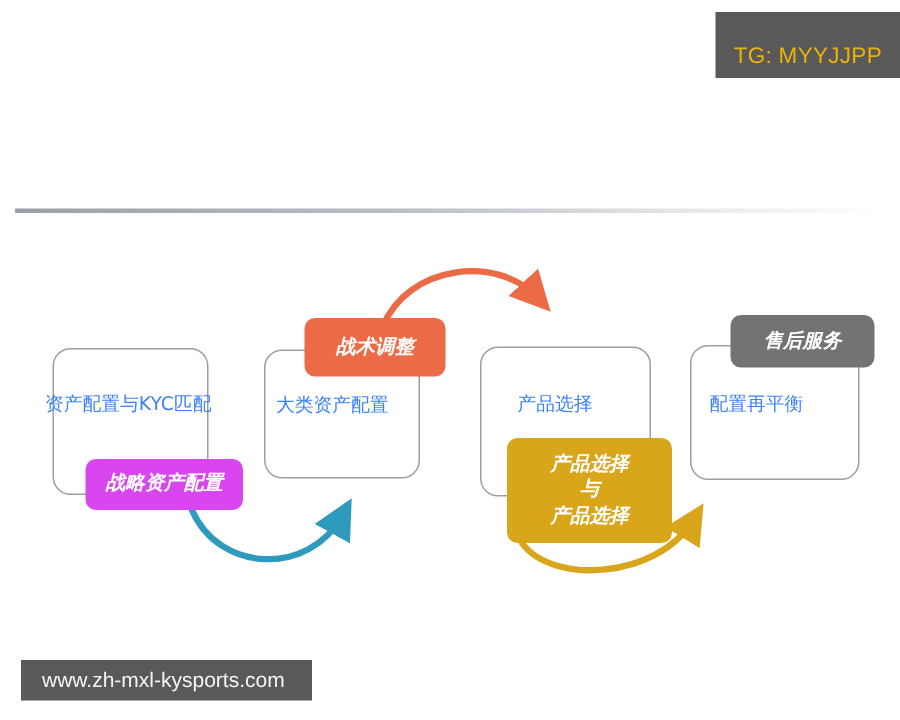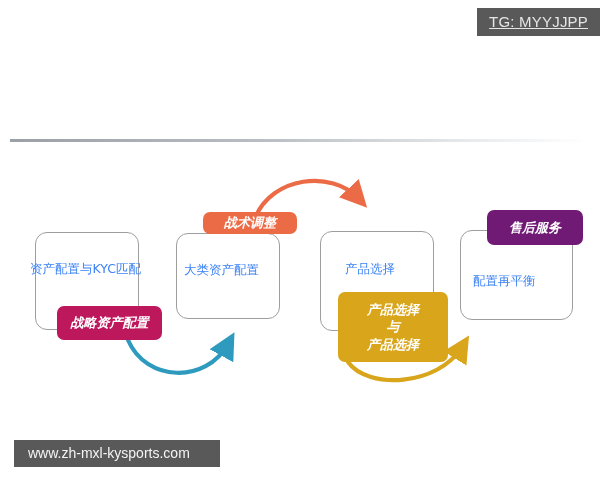--- a/index.html
+++ b/index.html
@@ -19,27 +19,26 @@
     left: 0; top: 0;
     width: 600px; height: 480px;
   }
 
   
   .tg-badge {
     position: absolute;
     right: 0;
     top: 8px;
     background: #595959;
-    color: #e5e5e5;
+    color: #eab308;
     font-size: 15px;
     letter-spacing: 0.2px;
-    padding: 6px 12px 7px 12px;
+    padding: 22px 12px 7px 12px;
     line-height: 1;
     white-space: nowrap;
-    text-decoration: underline;
   }
 
   
   .title {
     position: absolute;
     left: 10px;
     top: 112px;
     font-size: 17px;
     font-weight: bold;
     color: #111111;
@@ -96,21 +95,21 @@
   }
 
   
   .watermark {
     position: absolute;
     left: 14px;
     top: 440px;
     background: #595959;
     color: #f4f4f4;
     font-size: 14px;
-    padding: 6px 30px 7px 14px;
+    padding: 6px 18px 7px 14px;
     line-height: 1;
     white-space: nowrap;
   }
 </style>
 </head>
 <body>
 
 <div class="stage">
 
   <div class="tg-badge">TG: MYYJJPP</div>
@@ -140,35 +139,35 @@
   <div class="node-box" style="left:35px; top:232px; width:104px; height:98px;"></div>
   <div class="node-label" style="left:30px; top:261px;">资产配置与KYC匹配</div>
 
   <div class="node-box" style="left:176px; top:233px; width:104px; height:86px;"></div>
   <div class="node-label" style="left:184px; top:262px;">大类资产配置</div>
 
   <div class="node-box" style="left:320px; top:231px; width:114px; height:100px;"></div>
   <div class="node-label" style="left:345px; top:261px;">产品选择</div>
 
   <div class="node-box" style="left:460px; top:230px; width:113px; height:90px;"></div>
-  <div class="node-label" style="left:473px; top:261px;margin-top:12px;">配置再平衡</div>
+  <div class="node-label" style="left:473px; top:261px;">配置再平衡</div>
 
-  <div class="badge" style="left:203px; top:212px; width:94px; height:22px; background:#EC6B47;">
+  <div class="badge" style="left:203px; top:212px; width:94px; height:39px; background:#EC6B47;">
     <span>战术调整</span>
   </div>
 
-  <div class="badge" style="left:57px; top:306px; width:105px; height:34px; background:#be185d;">
+  <div class="badge" style="left:57px; top:306px; width:105px; height:34px; background:#d946ef;">
     <span>战略资产配置</span>
   </div>
 
   <div class="badge" style="left:338px; top:292px; width:110px; height:70px; background:#D9A51A;">
     <span>产品选择</span>
     <span>与</span>
     <span>产品选择</span>
   </div>
 
-  <div class="badge" style="left:487px; top:210px; width:96px; height:35px; background:#701a75;">
+  <div class="badge" style="left:487px; top:210px; width:96px; height:35px; background:#737373;">
     <span>售后服务</span>
   </div>
 
   <div class="watermark">www.zh-mxl-kysports.com</div>
 
 </div>
 
 </body></html>

